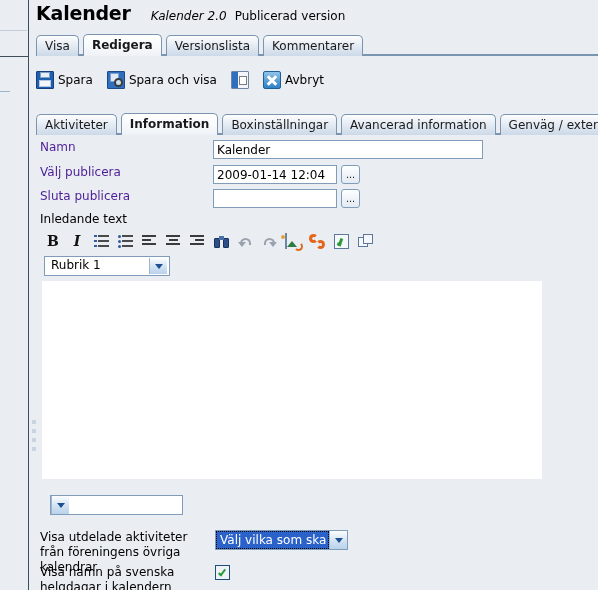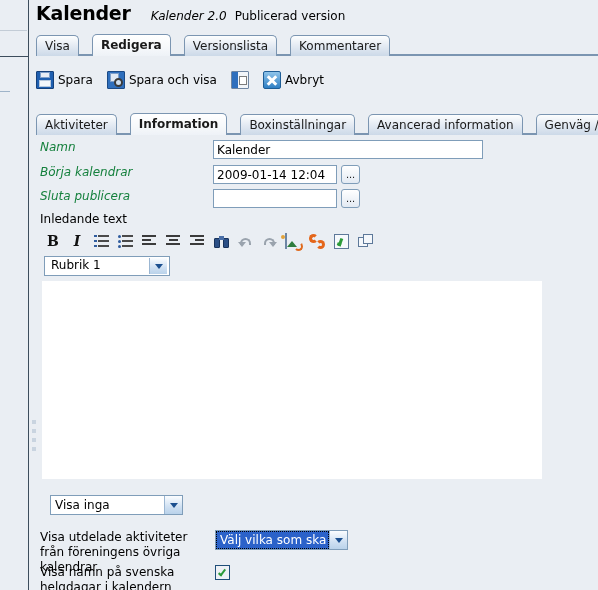--- a/index.html
+++ b/index.html
@@ -31,21 +31,21 @@
 
   
   .tabrow{position:absolute;display:flex;align-items:flex-end;}
   .tabrow .baseline{position:absolute;left:0;bottom:0;height:2px;background:#7b95b1;}
   .tab{
     position:relative;
     border:1px solid #7b95b1;border-bottom:none;
     border-radius:5px 5px 0 0;
     background:linear-gradient(to bottom,#fdfefe 0%,#e6ecf4 45%,#ccd9e8 100%);
     padding:3px 8px 3px 8px;
-    margin-right:13px;
+    margin-right:4px;
     font-size:12px;line-height:14px;
     color:#1a1a1a;
     white-space:nowrap;
     cursor:default;
   }
   .tab.active{
     background:linear-gradient(to bottom,#ffffff 0%,#f7f9fb 55%,#eef2f7 100%);
     font-weight:bold;
     padding-bottom:4px;
     z-index:3;
@@ -74,21 +74,21 @@
   .ic-savepub:before{content:"";position:absolute;left:0px;top:0px;width:6px;height:16px;background:#2f6fbd;}
   .ic-savepub:after{content:"";position:absolute;left:7px;top:4px;width:8px;height:9px;background:#ffffff;border:1px solid #7c7c7c;box-sizing:border-box;}
   
   .ic-cancel{background:linear-gradient(to bottom,#8fc4ea,#2e7fc4);border:1px solid #1d5d96;border-radius:2px;}
   .ic-cancel:before,.ic-cancel:after{content:"";position:absolute;left:2px;top:7px;width:12px;height:3px;background:#fff;}
   .ic-cancel:before{transform:rotate(45deg);}
   .ic-cancel:after{transform:rotate(-45deg);}
 
   
   .frow{position:absolute;display:flex;align-items:flex-start;}
-  .flabel{font-size:12px;line-height:15px;color:#15803d;font-style:italic;}
+  .flabel{font-size:12px;line-height:15px;color:#4c1d95;}
   .finput{
     box-sizing:border-box;
     border:1px solid #7f9db9;
     background:#fff;
     font-family:"DejaVu Sans","Liberation Sans",sans-serif;
     font-size:12px;line-height:15px;
     padding:1px 3px;color:#000;
     height:19px;
   }
   .ellipsis-btn{
@@ -249,21 +249,21 @@
     <div class="tab"><span>Avancerad information</span></div>
     <div class="tab"><span>Genväg / extern länk</span></div>
   </div>
 
   <div class="frow" style="left:40px;top:140px;">
     <span class="flabel" style="width:173px;">Namn</span>
     <input class="finput" style="width: 270px;" value="Kalender">
   </div>
 
   <div class="frow" style="left:40px;top:165px;">
-    <span class="flabel" style="width:173px;">Börja kalendrar</span>
+    <span class="flabel" style="width:173px;">Välj publicera</span>
     <input class="finput" style="width: 124px;" value="2009-01-14 12:04">
     <button class="ellipsis-btn">...</button>
   </div>
 
   <div class="frow" style="left:40px;top:189px;">
     <span class="flabel" style="width:173px;">Sluta publicera</span>
     <input class="finput" style="width: 124px;" value="">
     <button class="ellipsis-btn">...</button>
   </div>
 
@@ -354,21 +354,20 @@
     <span class="txt">Rubrik 1</span>
     <span class="arrowbtn"></span>
   </div>
 
   <div class="editor-area"></div>
 
   <div class="bottom-rows">
 
     <div class="brow" style="left:40px;top:5px;">
       <span class="selbox" style="width:133px;height:20px;margin-left:10px;">
-        <span class="txt">Visa inga</span>
         <span class="arrowbtn"></span>
       </span>
     </div>
 
     <div class="brow" style="left:40px;top:40px;">
       <span class="lab">Visa utdelade aktiviteter från föreningens övriga kalendrar</span>
       <span class="selbox focused" style="width:133px;height:20px;margin-left:10px;">
         <span class="txt">Välj vilka som ska visas</span>
         <span class="arrowbtn"></span>
       </span>

